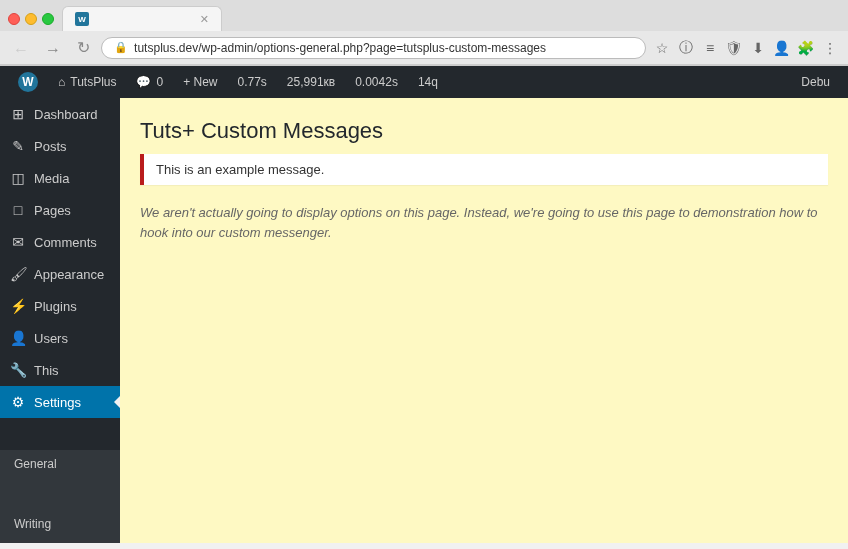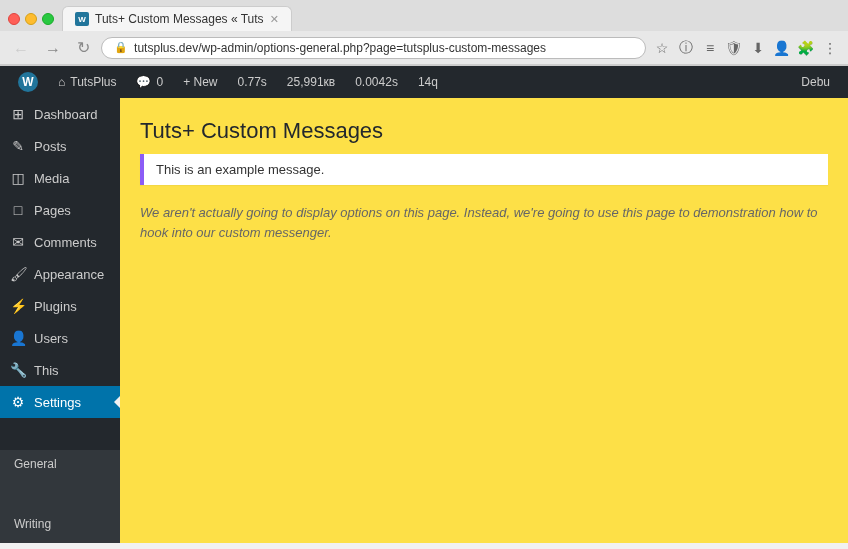--- a/index.html
+++ b/index.html
@@ -46,42 +46,41 @@
     .sidebar-label { font-size: 13px; }
 
     
     .sidebar-sub { background: #32373c; }
     .sidebar-sub-item { display: flex; align-items: center; padding: 7px 10px 7px 14px; color: #ccc; font-size: 12px; cursor: pointer; margin-top: 32px; }
     .sidebar-item-wrapper { position: relative; }
     .sidebar-item-wrapper.active .sidebar-item { background: #0073aa; color: white; }
     .arrow-indicator { position: absolute; right: 0; top: 50%; transform: translateY(-50%); width: 0; height: 0; border-top: 6px solid transparent; border-bottom: 6px solid transparent; border-right: 6px solid #f1f1f1; }
 
     
-    .content { flex: 1; background: #fde047; padding: 20px 20px; overflow-y: auto; }
+    .content { flex: 1; background: #fef9c3; padding: 20px 20px; overflow-y: auto; }
     .page-title { font-size: 22px; font-weight: 400; color: #23282d; margin-bottom: 10px; }
-    .notice { background: #fff; border-left: 4px solid #8b5cf6; padding: 8px 12px; margin-bottom: 8px; box-shadow: 0 1px 1px rgba(0,0,0,.04); }
+    .notice { background: #fff; border-left: 4px solid #b91c1c; padding: 8px 12px; margin-bottom: 8px; box-shadow: 0 1px 1px rgba(0,0,0,.04); }
     .notice p { font-size: 13px; color: #333; }
     .notice-info p { font-size: 13px; }
     .desc-text { font-size: 13px; color: #666; font-style: italic; line-height: 1.5; margin-top: 18px; }
   </style>
 </head>
 <body>
 
 <div class="browser-chrome">
   <div class="browser-titlebar">
     <div class="browser-dots">
       <div class="dot dot-red"></div>
       <div class="dot dot-yellow"></div>
       <div class="dot dot-green"></div>
     </div>
     <div class="browser-tab">
       <div class="tab-favicon">
         <span>W</span>
       </div>
-      <span>Tuts+ Custom Messages « Tuts</span>
       <span class="tab-close">✕</span>
     </div>
   </div>
 
   <div class="browser-toolbar">
     <button class="nav-btn disabled">←</button>
     <button class="nav-btn">→</button>
     <button class="nav-btn">↻</button>
 
     <div class="address-bar">

